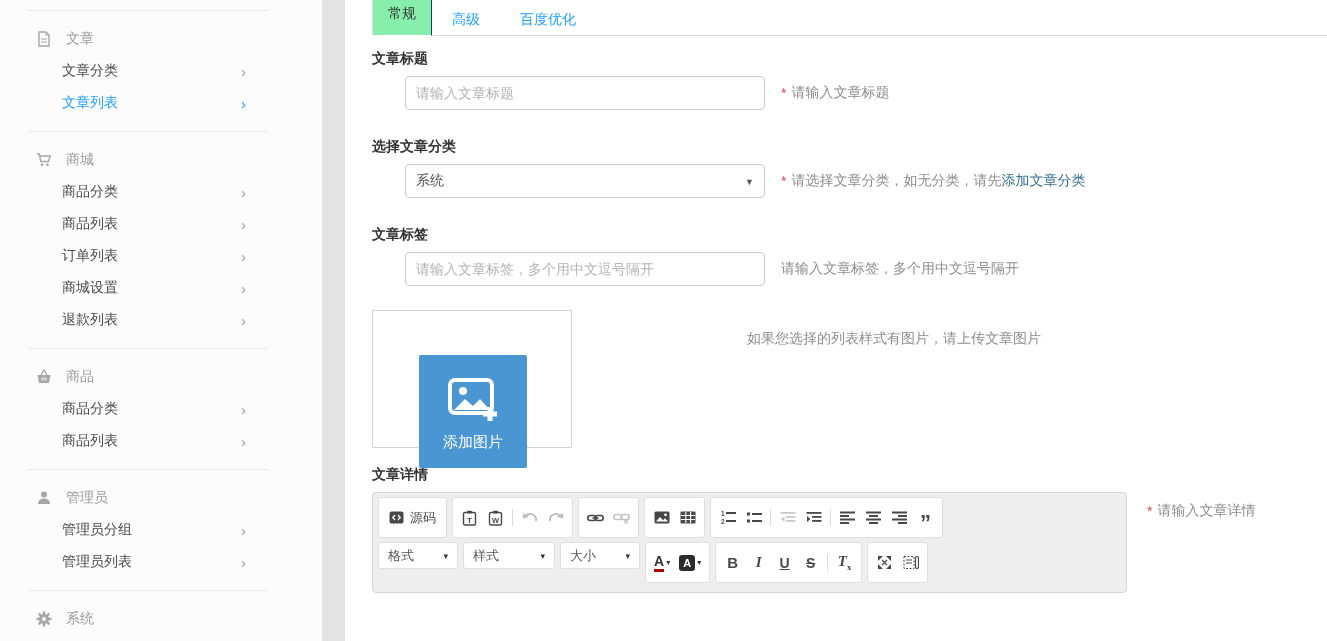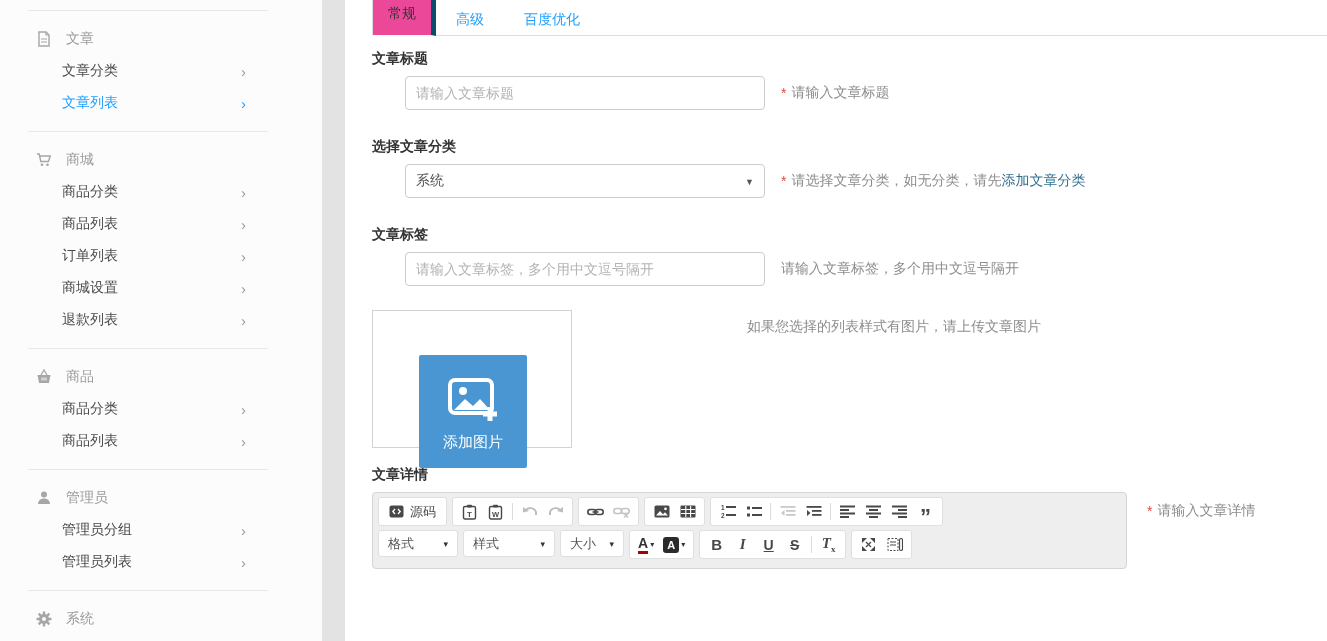--- a/index.html
+++ b/index.html
@@ -18,63 +18,63 @@
   .shead { display:flex; align-items:center; height:32px; padding-left:8px; color:#9b9b9b; }
   .shead .sicon { width:16px; height:16px; margin-right:14px; display:inline-flex; }
   .sitem { display:flex; align-items:center; height:32px; padding-left:34px; color:#4a4a4a; cursor:pointer; }
   .sitem .chev { margin-left:auto; padding-right:22px; color:#9b9b9b; font-size:15px; line-height:1; }
   .sitem.active, .sitem.active .chev { color:#1E9FFF; }
   .sitem.cutoff { height:32px; }
 
   
   .tabbar { display:flex; height:36px; border-bottom:1px solid #ddd; align-items:stretch; margin-right:0; }
   .tab { display:flex; align-items:center; padding:12px 20px 8px 20px; color:#1E9FFF; cursor:pointer; font-size:14px; }
-  .tab.active { color:#333; background:#ec4899; border-left:1px solid #ddd; border-right:5px solid #0c4a6e;
+  .tab.active { color:#333; background:#86efac; border-left:1px solid #ddd; border-right:1px solid #0c4a6e;
     margin-bottom:-1px; border-bottom:1px solid #fff; padding:0 15px 8px 15px; }
 
   
   .fgroup { margin-top:28px; }
   .fgroup.first { margin-top:14px; }
   .flabel { font-weight:bold; color:#333; font-size:14px; }
   .frow { display:flex; align-items:center; margin-top:8px;margin-left:33px; }
   .tinput { width:360px; height:34px; border:1px solid #ccc; border-radius:4px; padding:0 10px;
     font-size:14px; color:#444; outline:none; font-family:inherit; background:#fff; }
   .tinput::placeholder { color:#b3b3b3; }
   .selectbox { position:relative; width:360px; height:34px; border:1px solid #ccc; border-radius:4px;
     background:#fff; display:flex; align-items:center; padding:0 10px; color:#555; cursor:pointer; }
   .selectbox .sel-arrow { position:absolute; right:10px; top:12px; font-size:9px; color:#555; }
   .hint { margin-left:16px; color:#8d8d8d; font-size:14px; display:flex; align-items:center; white-space:nowrap; }
   .hint .star { color:#e64545; margin-right:5px; font-size:14px; }
   .hint a.hlink { color:#31708f; text-decoration:none; cursor:pointer; }
-  .hint.htop { margin-top:8px; align-items:flex-start; }
+  .hint.htop { margin-top:20px; align-items:flex-start; }
 
   
   .upload-outer { display:flex; align-items:flex-start; margin-top:8px; }
   .upload-box { width:200px; height:138px; border:1px solid #d2d2d2; background:#fff; position:relative; }
   .upload-btn { position:absolute; left:46px; top:44px; width:108px; height:113px; background:#4a96d2;
     border-radius:2px; display:flex; flex-direction:column; align-items:center; cursor:pointer; }
   .upload-btn svg { margin-top:22px; }
   .upload-btn .ub-label { color:#fff; font-size:15px; margin-top:10px; }
 
   
   .editor-row { display:flex; align-items:flex-start; margin-top:8px; }
   .editor-wrap { width:755px; background:#eee; border:1px solid #d5d5d5; border-radius:4px; padding:4px 5px 5px 5px; }
   .trow { display:flex; gap:5px; margin-bottom:4px; flex-wrap:nowrap; }
-  .tg { display:inline-flex; align-items:center; height:29px; background:#fff; border:1px solid #dfdfdf;
+  .tg { display:inline-flex; align-items:center; height:41px; background:#fff; border:1px solid #dfdfdf;
     border-radius:3px; padding:8px 4px; gap:1px; }
   .tbtn { width:25px; height:25px; display:flex; align-items:center; justify-content:center;
     border-radius:2px; cursor:pointer; color:#484848; }
   .tbtn.dis { color:#bdbdbd; cursor:default; }
   .tsep { width:1px; height:17px; background:#dcdcdc; margin:0 3px; }
   .src-btn { display:flex; align-items:center; gap:6px; padding:0 6px; height:25px; cursor:pointer; }
   .src-label { font-size:13px; color:#484848; }
   .combo { display:flex; align-items:center; justify-content:space-between; height:27px; padding:0 9px;
     color:#555; font-size:13px; cursor:pointer; }
   .combo .caret { font-size:9px; color:#333; margin-left:10px; }
-  .combo.w1 { width:80px; } .combo.w2 { width:92px; } .combo.w3 { width:64px; }
+  .combo.w1 { width:80px; } .combo.w2 { width:92px; } .combo.w3 { width:80px; }
   .glyph-b { font-weight:bold; font-size:15px; }
   .glyph-i { font-style:italic; font-family:"Liberation Serif","DejaVu Serif",serif; font-size:15px; font-weight:bold; }
   .glyph-u { text-decoration:underline; font-weight:bold; font-size:14px; }
   .glyph-s { text-decoration:line-through; font-weight:bold; font-size:14px; }
   .glyph-q { font-weight:bold; font-size:22px; line-height:10px; padding-top:10px; }
   .glyph-tx { font-family:"Liberation Serif","DejaVu Serif",serif; font-style:italic; font-weight:bold; font-size:15px; }
   .glyph-tx sub { font-size:9px; font-style:normal; }
   .colorbtn { display:flex; align-items:center; gap:2px; padding:0 4px; height:25px; cursor:pointer; }
   .fg-a { font-weight:bold; font-size:14px; color:#333; border-bottom:3px solid #a00; line-height:15px; }
   .bg-a { width:16px; height:16px; background:#2b2b2b; border-radius:3px; color:#fff; font-weight:bold;

